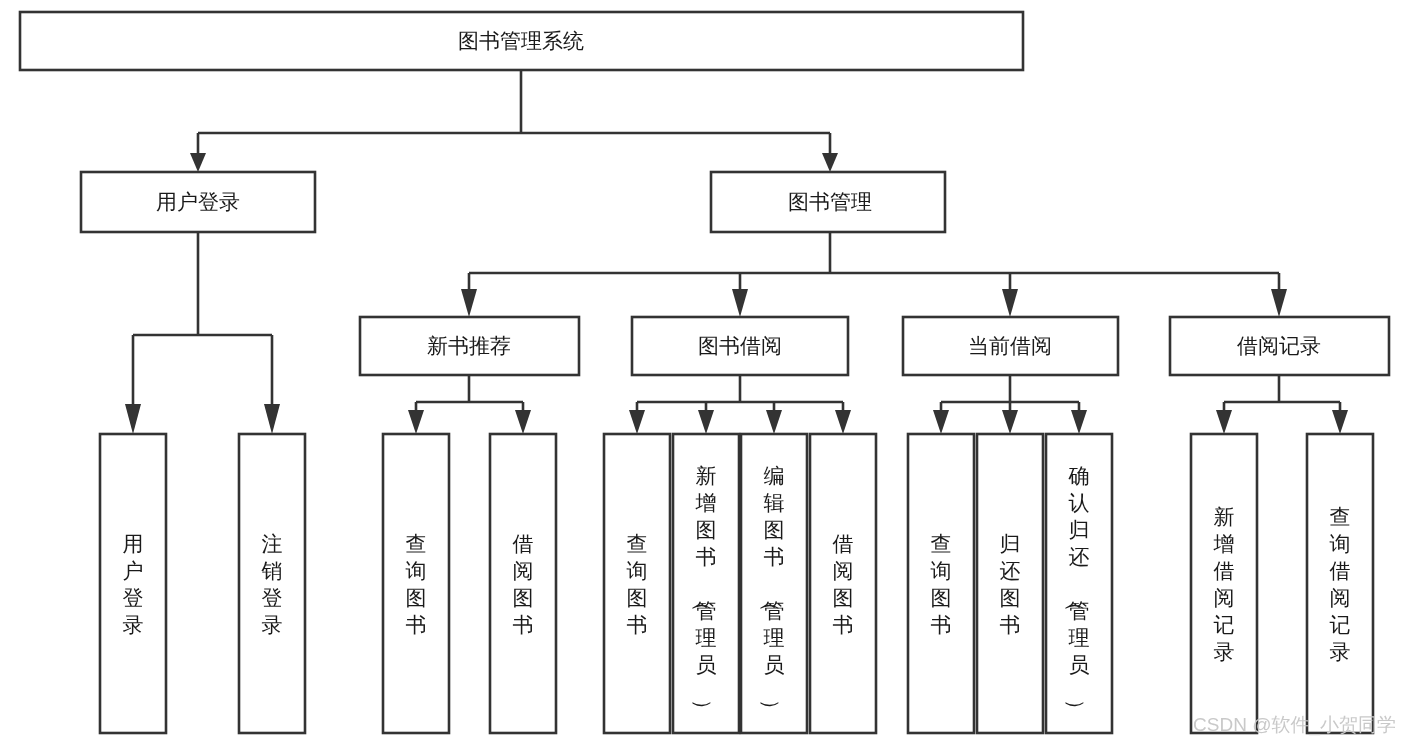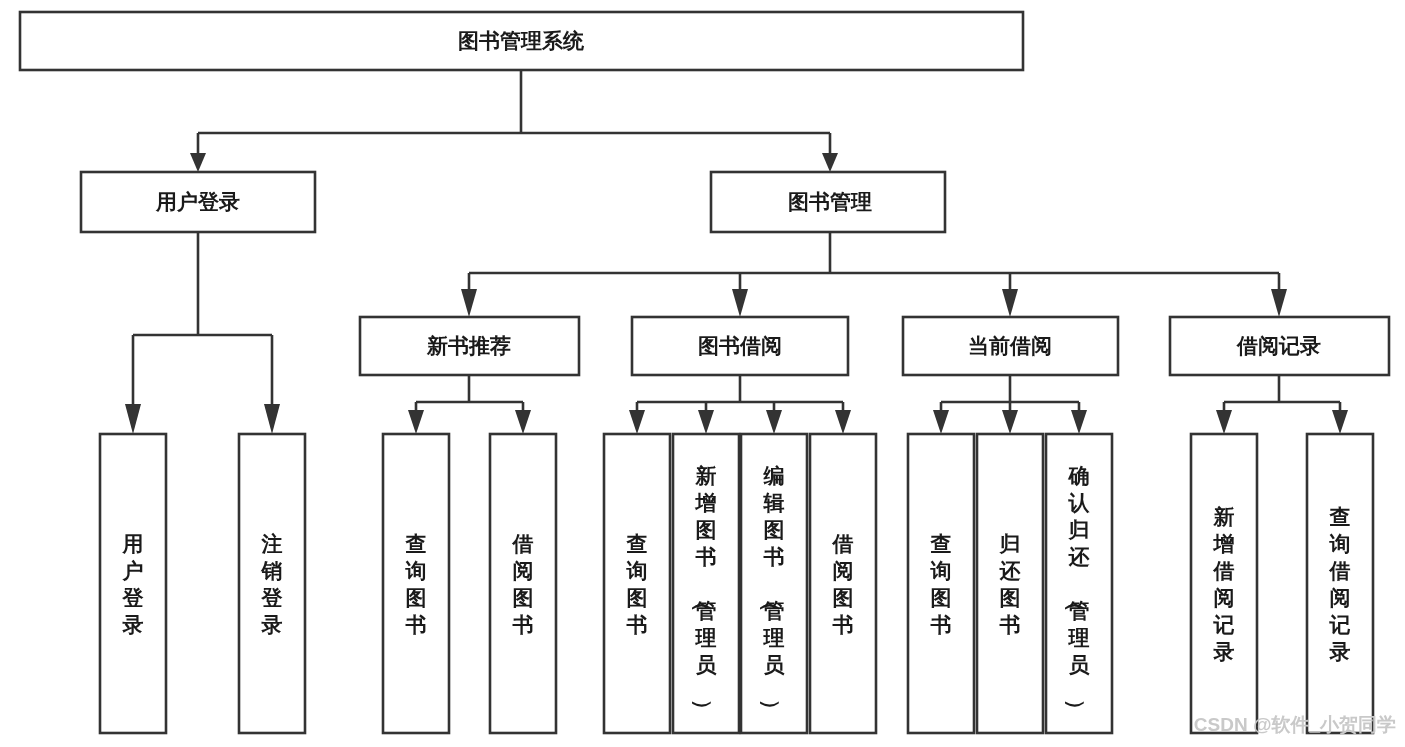--- a/index.html
+++ b/index.html
@@ -13,21 +13,20 @@
     font-family: "Liberation Sans", sans-serif;
     overflow: hidden;
     position: relative;
   }
   #diagram-root {
     position: absolute;
     left: 0;
     top: 0;
     width: 1229px;
     height: 747px;
-    font-weight: bold;
   }
   svg#flow {
     display: block;
     width: 1405px;
     height: 747px;
   }
   .node-rect {
     fill: #ffffff;
     stroke: #333333;
     stroke-width: 2.6;

